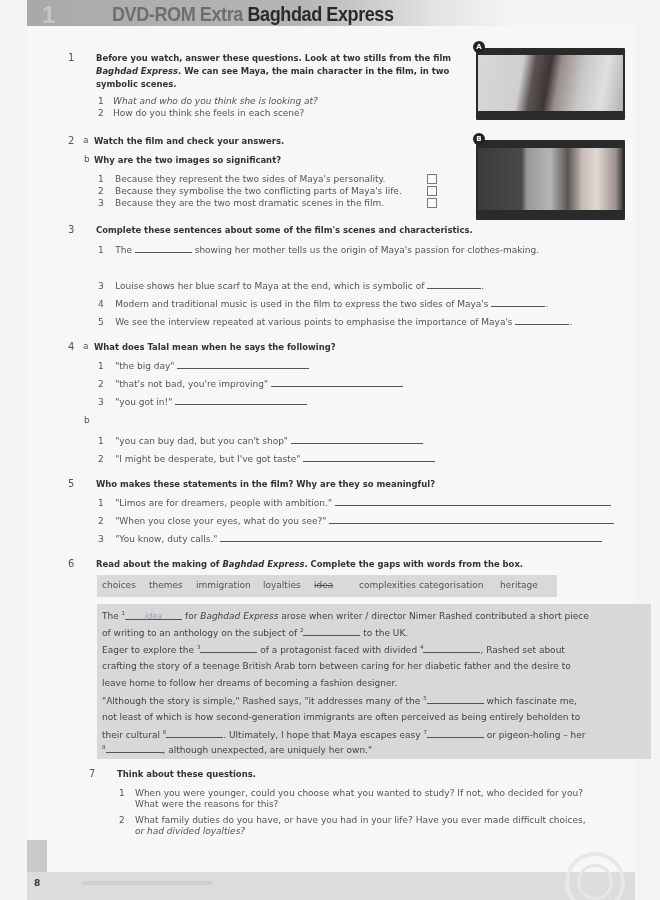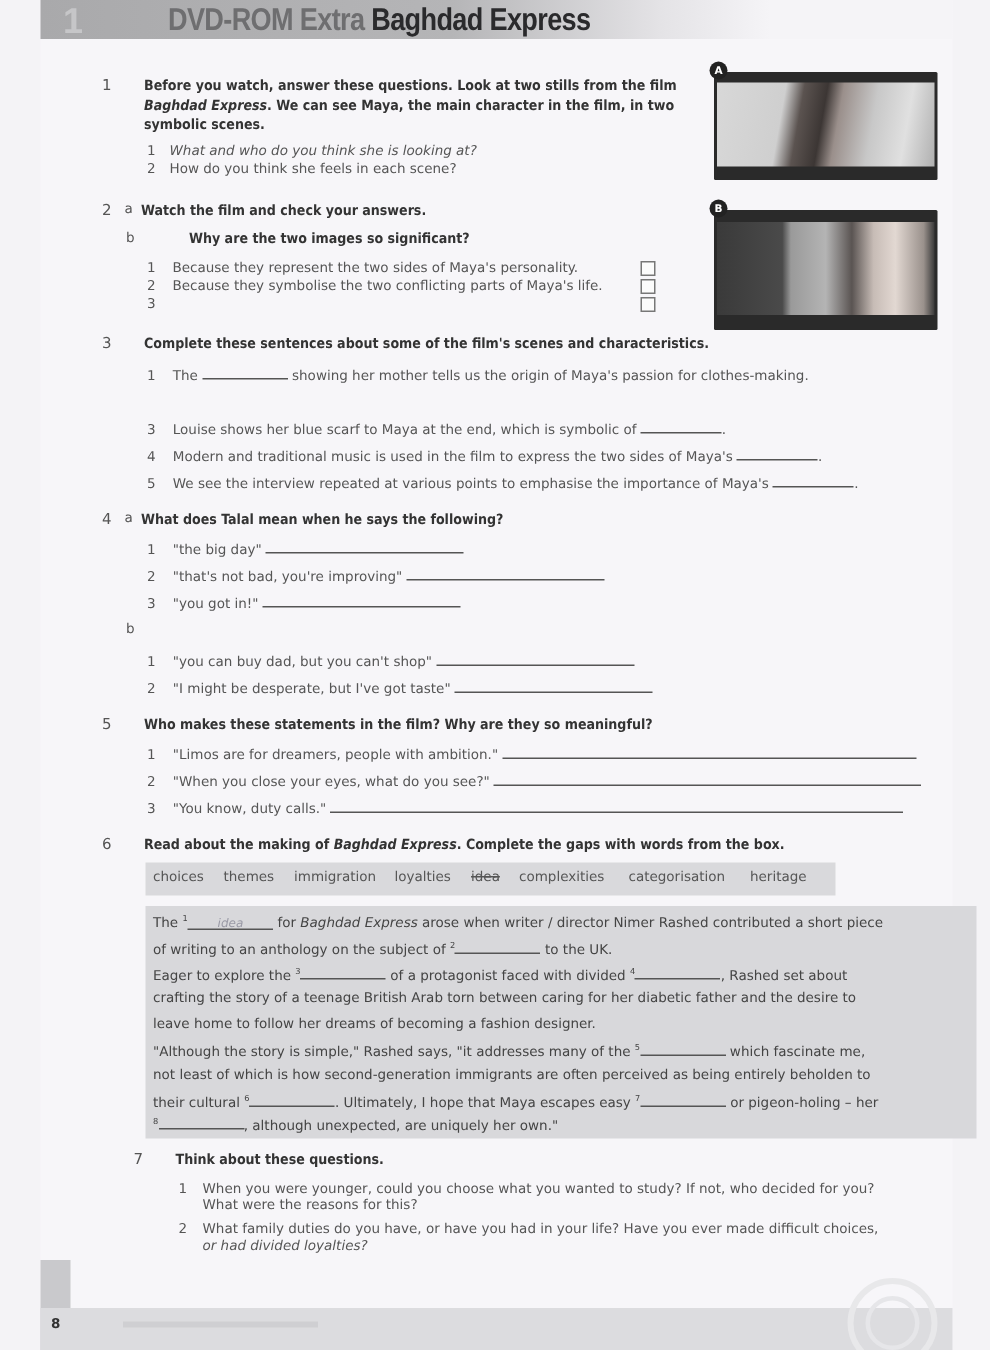--- a/index.html
+++ b/index.html
@@ -75,29 +75,30 @@
 
   <span class="abs item" style="left:71px; top:96px;">1</span>
   <span class="abs item" style="left:86px; top:96px;font-style:italic;">What and who do you think she is looking at?</span>
   <span class="abs item" style="left:71px; top:108px;">2</span>
   <span class="abs item" style="left:86px; top:108px;">How do you think she feels in each scene?</span>
 
   <span class="abs qnum" style="left:41px; top:135px;">2</span>
   <span class="abs sub" style="left:56px; top:135px;">a</span>
   <span class="abs qtext" style="left:67px; top:135px;">Watch the film and check your answers.</span>
   <span class="abs sub" style="left:57px; top:154px;">b</span>
-  <span class="abs qtext" style="left:67px; top:154px;margin-left:32px;">Why are the two images so significant?</span>
+  <span class="abs qtext" style="left:67px; top:154px;">Why are the two images so significant?</span>
 
   <span class="abs item" style="left:71px; top:174px;">1</span>
   <span class="abs item" style="left:88px; top:174px;">Because they represent the two sides of Maya's personality.</span>
   <div class="check" style="left:400px; top:174px;"></div>
   <span class="abs item" style="left:71px; top:186px;">2</span>
   <span class="abs item" style="left:88px; top:186px;">Because they symbolise the two conflicting parts of Maya's life.</span>
   <div class="check" style="left:400px; top:186px;"></div>
   <span class="abs item" style="left:71px; top:198px;">3</span>
+  <span class="abs item" style="left:88px; top:198px;">Because they are the two most dramatic scenes in the film.</span>
   <div class="check" style="left:400px; top:198px;"></div>
 
   <span class="abs qnum" style="left:41px; top:224px;">3</span>
   <span class="abs qtext" style="left:69px; top:224px;">Complete these sentences about some of the film's scenes and characteristics.</span>
 
   <div class="abs item" style="left:71px; top:244px;">
     <span>1</span>&nbsp;&nbsp;&nbsp;
     <span>The</span>
     <span class="blank" style="width:57px;"></span>
     <span>showing her mother tells us the origin of Maya's passion for clothes-making.</span>
@@ -172,21 +173,21 @@
 
   <span class="abs qnum" style="left:41px; top:558px;">6</span>
   <span class="abs qtext" style="left:69px; top:558px;"><span>Read about the making of </span><i>Baghdad Express</i><span>. Complete the gaps with words from the box.</span></span>
 
   <div class="wordbox">
     <span style="left:5px;">choices</span>
     <span style="left:52px;">themes</span>
     <span style="left:99px;">immigration</span>
     <span style="left:166px;">loyalties</span>
     <span style="left:217px; text-decoration: line-through;">idea</span>
-    <span style="left:249px;">complexities</span>
+    <span style="left:262px;">complexities</span>
     <span style="left:322px;">categorisation</span>
     <span style="left:403px;">heritage</span>
   </div>
 
   <div class="textbox">
     <div class="tline" style="top:6px;">
       <span>The </span><span class="sup">1</span><span class="blank" style="width:57px; text-align:center;"><span class="hand">idea</span></span><span> for </span><i>Baghdad Express</i><span> arose when writer / director Nimer Rashed contributed a short piece</span>
     </div>
     <div class="tline" style="top:23px;">
       <span>of writing to an anthology on the subject of </span><span class="sup">2</span><span class="blank" style="width:57px;"></span><span> to the UK.</span>

